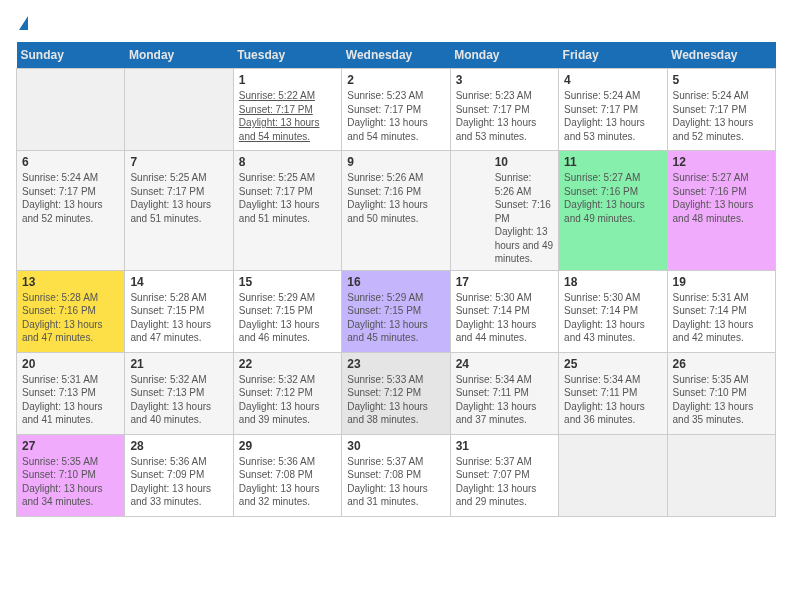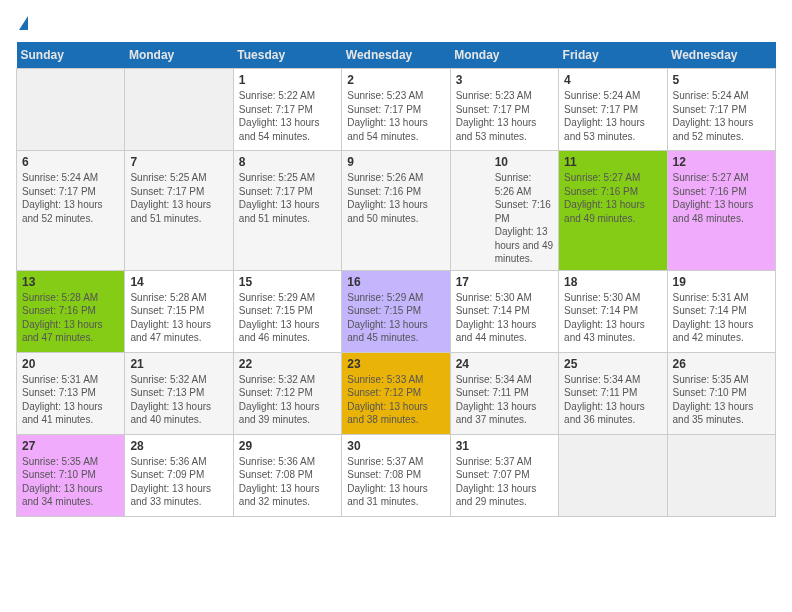--- a/index.html
+++ b/index.html
@@ -107,21 +107,21 @@
         <th>Friday</th>
         <th>Wednesday</th>
       </tr>
   </thead>
   <tbody id="calendar-body">
   <tr class="week-row">
         <td class="empty-cell"></td>
         <td class="empty-cell"></td>
         <td style="background: rgb(255, 255, 255);">
           <span class="day-num">1</span>
-          <div class="day-detail" style="white-space: pre-line;">Sunrise: 5:22 AM
+          <div class="day-detail" style="white-space: pre-line; text-decoration: underline;">Sunrise: 5:22 AM
 Sunset: 7:17 PM
 Daylight: 13 hours and 54 minutes.</div>
         </td>
         <td style="background: rgb(255, 255, 255);">
           <span class="day-num">2</span>
           <div class="day-detail" style="white-space: pre-line;">Sunrise: 5:23 AM
 Sunset: 7:17 PM
 Daylight: 13 hours and 54 minutes.</div>
         </td>
         <td style="background: rgb(255, 255, 255);">
@@ -167,35 +167,35 @@
           <div class="day-detail" style="white-space: pre-line;">Sunrise: 5:26 AM
 Sunset: 7:16 PM
 Daylight: 13 hours and 50 minutes.</div>
         </td>
         <td style="background: rgb(245, 245, 245); padding-left: 44px;">
           <span class="day-num">10</span>
           <div class="day-detail" style="white-space: pre-line;">Sunrise: 5:26 AM
 Sunset: 7:16 PM
 Daylight: 13 hours and 49 minutes.</div>
         </td>
-        <td style="background: #84cc16;">
+        <td style="background: #86efac;">
           <span class="day-num">11</span>
           <div class="day-detail" style="white-space: pre-line;">Sunrise: 5:27 AM
 Sunset: 7:16 PM
 Daylight: 13 hours and 49 minutes.</div>
         </td>
         <td style="background: #f0abfc;">
           <span class="day-num">12</span>
           <div class="day-detail" style="white-space: pre-line;">Sunrise: 5:27 AM
 Sunset: 7:16 PM
 Daylight: 13 hours and 48 minutes.</div>
         </td>
       </tr>
       <tr class="week-row">
-        <td style="background: #84cc16;">
+        <td style="background: #fde047;">
           <span class="day-num">13</span>
           <div class="day-detail" style="white-space: pre-line;">Sunrise: 5:28 AM
 Sunset: 7:16 PM
 Daylight: 13 hours and 47 minutes.</div>
         </td>
         <td style="background: rgb(255, 255, 255);">
           <span class="day-num">14</span>
           <div class="day-detail" style="white-space: pre-line;">Sunrise: 5:28 AM
 Sunset: 7:15 PM
 Daylight: 13 hours and 47 minutes.</div>
@@ -243,21 +243,21 @@
           <div class="day-detail" style="white-space: pre-line;">Sunrise: 5:32 AM
 Sunset: 7:13 PM
 Daylight: 13 hours and 40 minutes.</div>
         </td>
         <td style="background: rgb(245, 245, 245);">
           <span class="day-num">22</span>
           <div class="day-detail" style="white-space: pre-line;">Sunrise: 5:32 AM
 Sunset: 7:12 PM
 Daylight: 13 hours and 39 minutes.</div>
         </td>
-        <td style="background: #eab308;">
+        <td style="background: #e5e5e5;">
           <span class="day-num">23</span>
           <div class="day-detail" style="white-space: pre-line;">Sunrise: 5:33 AM
 Sunset: 7:12 PM
 Daylight: 13 hours and 38 minutes.</div>
         </td>
         <td style="background: rgb(245, 245, 245);">
           <span class="day-num">24</span>
           <div class="day-detail" style="white-space: pre-line;">Sunrise: 5:34 AM
 Sunset: 7:11 PM
 Daylight: 13 hours and 37 minutes.</div>

